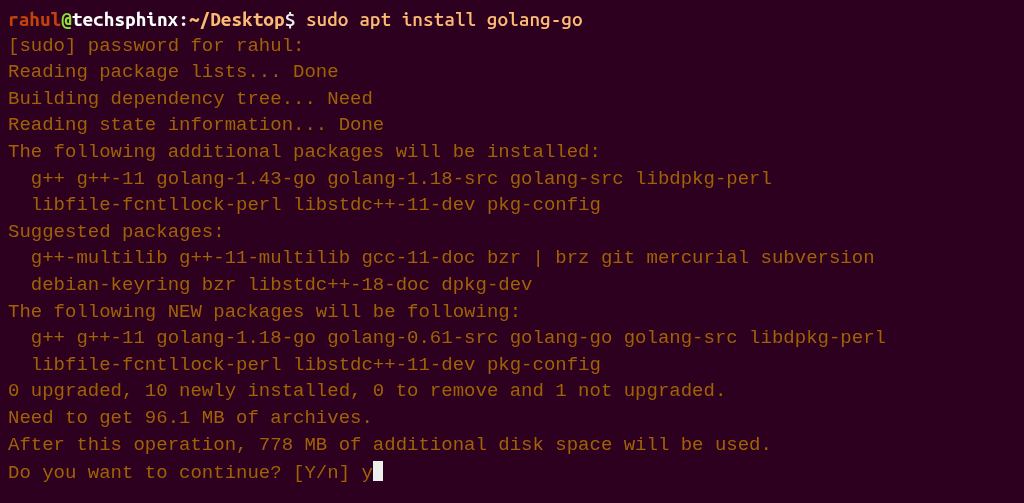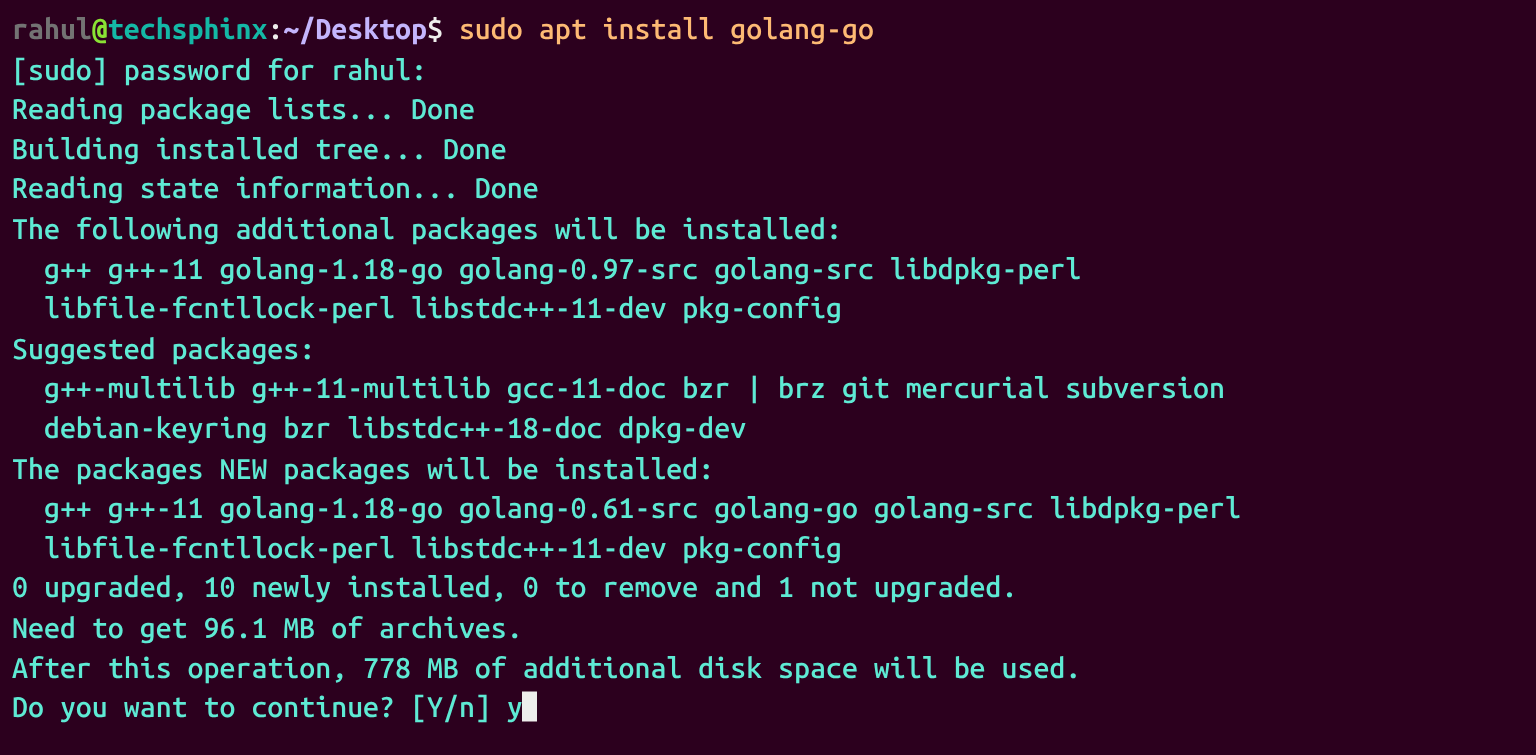--- a/index.html
+++ b/index.html
@@ -16,70 +16,71 @@
       padding: 6px 8px;
       width: 1024px;
       height: 503px;
       overflow: hidden;
       font-weight: 500;
     }
     .line {
       white-space: pre;
     }
     .prompt-user {
-      color: #737373;
+      color: #c2410c;
       font-weight: bold;
     }
     .prompt-host {
-      color: #14b8a6;
+      color: #ffffff;
       font-weight: bold;
       text-align: right;
     }
     .prompt-at {
       color: #8ae234;
       font-weight: bold;
     }
     .prompt-colon {
       color: #eeeeec;
     }
     .prompt-path {
-      color: #c4b5fd;
+      color: #fdba74;
       font-weight: bold;
     }
     .prompt-dollar {
       color: #eeeeec;
     }
     .command {
       color: #fdba74;
     }
     .output {
-      color: #5eead4;
+      color: #a16207;
+      font-family: Liberation Mono, monospace;
     }
     .cursor {
       display: inline-block;
       width: 10px;
       height: 20px;
       background-color: #eeeeec;
       vertical-align: text-bottom;
       margin-bottom: 1px;
     }
   </style>
 </head>
 <body>
 
 <div class="line"><span class="prompt-user">rahul</span><span class="prompt-at">@</span><span class="prompt-host">techsphinx</span><span class="prompt-colon">:</span><span class="prompt-path">~/Desktop</span><span class="prompt-dollar">$ </span><span class="command">sudo apt install golang-go</span></div>
 <div class="line output">[sudo] password for rahul:</div>
 <div class="line output">Reading package lists... Done</div>
-<div class="line output">Building installed tree... Done</div>
+<div class="line output">Building dependency tree... Need</div>
 <div class="line output">Reading state information... Done</div>
 <div class="line output">The following additional packages will be installed:</div>
-<div class="line output">  g++ g++-11 golang-1.18-go golang-0.97-src golang-src libdpkg-perl</div>
+<div class="line output">  g++ g++-11 golang-1.43-go golang-1.18-src golang-src libdpkg-perl</div>
 <div class="line output">  libfile-fcntllock-perl libstdc++-11-dev pkg-config</div>
 <div class="line output">Suggested packages:</div>
 <div class="line output">  g++-multilib g++-11-multilib gcc-11-doc bzr | brz git mercurial subversion</div>
 <div class="line output">  debian-keyring bzr libstdc++-18-doc dpkg-dev</div>
-<div class="line output">The packages NEW packages will be installed:</div>
+<div class="line output">The following NEW packages will be following:</div>
 <div class="line output">  g++ g++-11 golang-1.18-go golang-0.61-src golang-go golang-src libdpkg-perl</div>
 <div class="line output">  libfile-fcntllock-perl libstdc++-11-dev pkg-config</div>
 <div class="line output">0 upgraded, 10 newly installed, 0 to remove and 1 not upgraded.</div>
 <div class="line output">Need to get 96.1 MB of archives.</div>
 <div class="line output">After this operation, 778 MB of additional disk space will be used.</div>
 <div class="line"><span class="output">Do you want to continue? [Y/n] </span><span class="output">y</span><span class="cursor"></span></div>
 
 </body></html>

